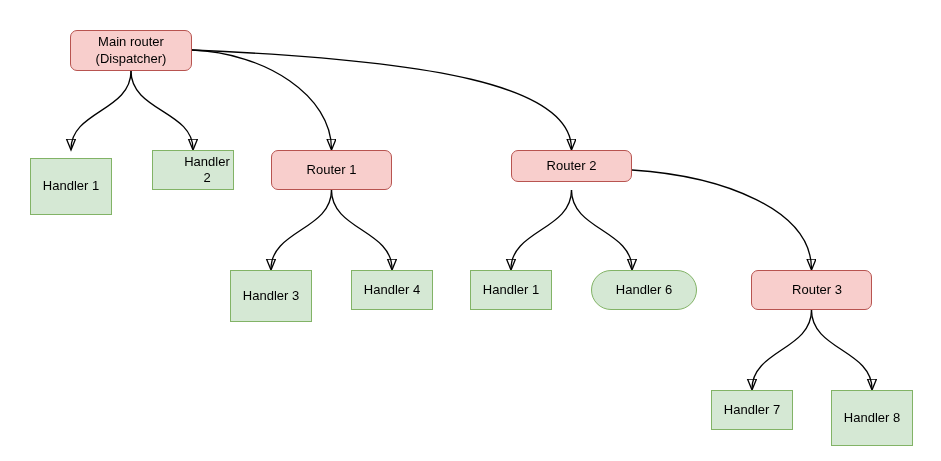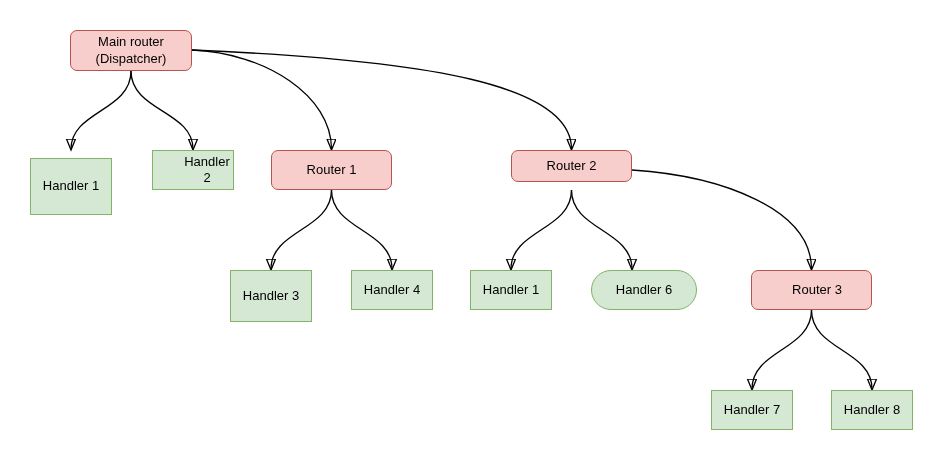--- a/index.html
+++ b/index.html
@@ -49,21 +49,21 @@
   #n-h1   { left: 30px;  top: 158px; width: 82px;  height: 57px; }
   #n-h2   { left: 152px; top: 150px; width: 82px;  height: 40px; padding-left: 28px; }
   #n-r1   { left: 271px; top: 150px; width: 121px; height: 40px; }
   #n-r2   { left: 511px; top: 150px; width: 121px; height: 32px; }
   #n-h3   { left: 230px; top: 270px; width: 82px;  height: 52px; }
   #n-h4   { left: 351px; top: 270px; width: 82px;  height: 40px; }
   #n-h5   { left: 470px; top: 270px; width: 82px;  height: 40px; }
   #n-h6   { left: 591px; top: 270px; width: 106px;  height: 40px; border-radius: 20px; }
   #n-r3   { left: 751px; top: 270px; width: 121px; height: 40px; padding-left: 11px; }
   #n-h7   { left: 711px; top: 390px; width: 82px;  height: 40px; }
-  #n-h8   { left: 831px; top: 390px; width: 82px;  height: 40px; }
+  #n-h8   { left: 831px; top: 390px; width: 82px;  height: 56px; }
 </style>
 </head>
 <body>
 
 <div class="canvas">
 
   <svg class="edges" viewBox="0 0 941 461" xmlns="http://www.w3.org/2000/svg">
     <defs>
       <marker id="arrow" markerUnits="userSpaceOnUse" markerWidth="13" markerHeight="11" refX="10" refY="4.5" orient="auto">
         <path d="M0,0 L11,4.5 L0,9 z" fill="#000000" stroke="none"></path>

